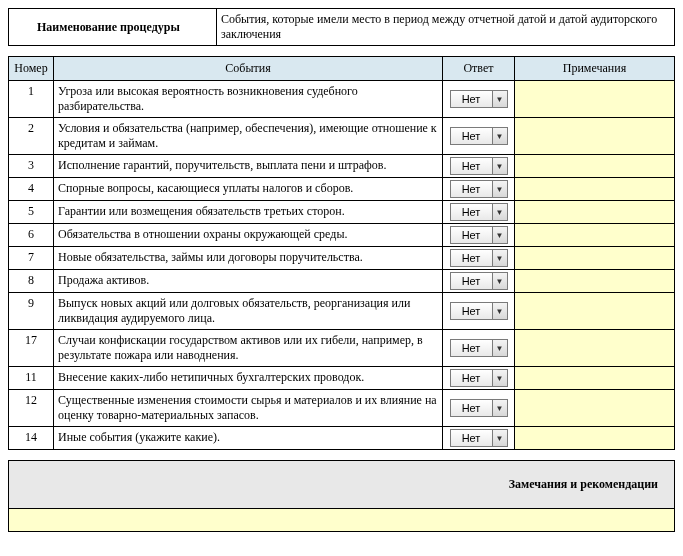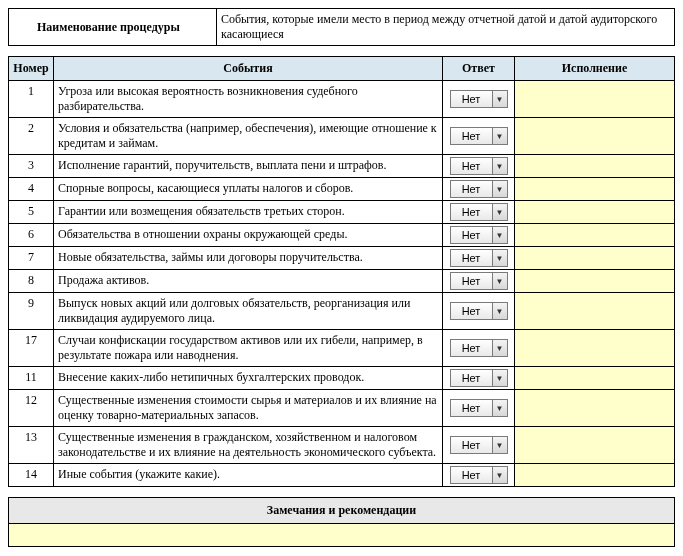--- a/index.html
+++ b/index.html
@@ -30,21 +30,21 @@
     font-weight: bold;
     width: 175px;
     vertical-align: middle;
     padding-left: 28px;
   }
   .hdr-val {
     vertical-align: middle;
   }
   .main-table th {
     background: #d9e8f0;
-    font-weight: bold;
+    font-weight: normal;
     padding: 4px 4px;
   }
   .col-num   { width: 45px; }
   .col-event { }
   .col-ans   { width: 72px; }
   .col-note  { width: 160px; }
   .num-cell { text-align: center; vertical-align: top; }
   .event-cell { vertical-align: top; margin-top: 33px; }
   .ans-cell { text-align: center; vertical-align: middle; padding: 2px; }
   .note-cell { background: #ffffcc; }
@@ -73,53 +73,53 @@
     justify-content: center;
     font-size: 8px;
     color: #333;
     background: linear-gradient(#f4f4f4,#d8d8d8);
     align-self: stretch;
   }
   .remarks-table { margin-top: 10px; }
   .remarks-header {
     background: #e8e8e8;
     font-weight: bold;
-    text-align: center;
-    padding: 5px;
+    text-align: right;
+    padding: 16px;
   }
   .remarks-body {
     background: #ffffcc;
     height: 16px;
   }
 </style>
 </head>
 <body>
 
 <table class="hdr-table">
   <tbody>
       <tr>
     <td class="hdr-label">Наименование процедуры</td>
-    <td class="hdr-val">События, которые имели место в период между отчетной датой и датой аудиторского касающиеся</td>
+    <td class="hdr-val">События, которые имели место в период между отчетной датой и датой аудиторского заключения</td>
   </tr>
 </tbody>
   </table>
 
 <table class="main-table">
   <colgroup>
     <col class="col-num">
     <col class="col-event">
     <col class="col-ans">
     <col class="col-note">
   </colgroup>
   <thead>
     <tr>
       <th>Номер</th>
       <th>События</th>
       <th>Ответ</th>
-      <th>Исполнение</th>
+      <th>Примечания</th>
     </tr>
   </thead>
   <tbody id="events-tbody">
   <tr>
         <td class="num-cell">1</td>
         <td class="event-cell">Угроза или высокая вероятность возникновения судебного разбирательства.</td>
         <td class="ans-cell"><div class="dropdown">
             <span class="dd-text">Нет</span>
             <span class="dd-arrow">▼</span>
           </div></td>
@@ -211,29 +211,20 @@
         <td class="event-cell">Внесение каких-либо нетипичных бухгалтерских проводок.</td>
         <td class="ans-cell"><div class="dropdown">
             <span class="dd-text">Нет</span>
             <span class="dd-arrow">▼</span>
           </div></td>
         <td class="note-cell"></td>
       </tr>
       <tr>
         <td class="num-cell">12</td>
         <td class="event-cell">Существенные изменения стоимости сырья и материалов и их влияние на оценку товарно-материальных запасов.</td>
-        <td class="ans-cell"><div class="dropdown">
-            <span class="dd-text">Нет</span>
-            <span class="dd-arrow">▼</span>
-          </div></td>
-        <td class="note-cell"></td>
-      </tr>
-      <tr>
-        <td class="num-cell">13</td>
-        <td class="event-cell">Существенные изменения в гражданском, хозяйственном и налоговом законодательстве и их влияние на деятельность экономического субъекта.</td>
         <td class="ans-cell"><div class="dropdown">
             <span class="dd-text">Нет</span>
             <span class="dd-arrow">▼</span>
           </div></td>
         <td class="note-cell"></td>
       </tr>
       <tr>
         <td class="num-cell">14</td>
         <td class="event-cell">Иные события (укажите какие).</td>
         <td class="ans-cell"><div class="dropdown">

